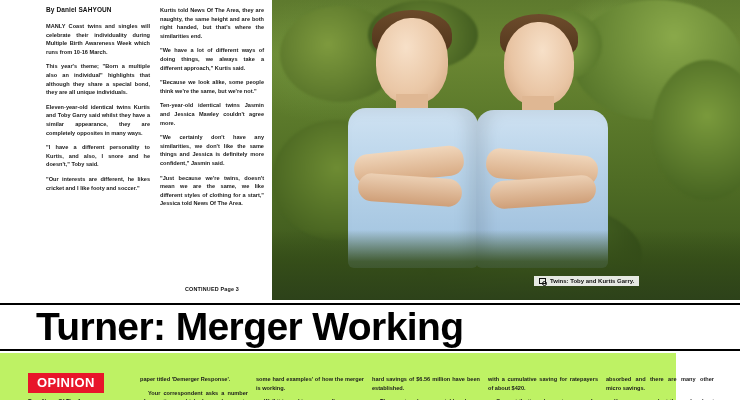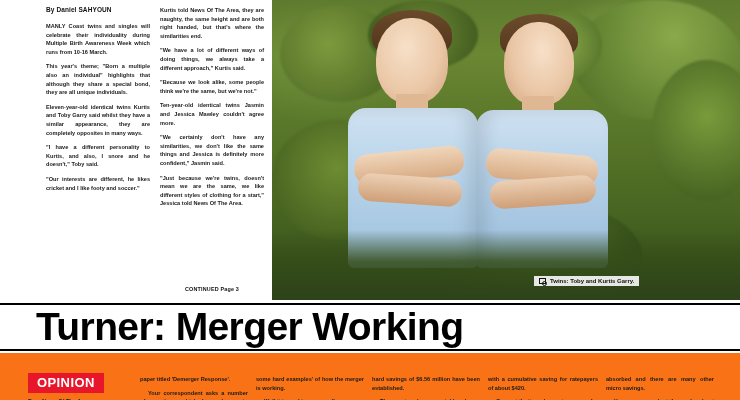--- a/index.html
+++ b/index.html
@@ -205,22 +205,22 @@
     font-weight: bold;
     letter-spacing: -0.6px;
     color: #000;
     font-family: "Liberation Sans", sans-serif;
   }
 
   
   .bottom {
     position: absolute;
     left: 0; top: 353px;
-    width: 740px; height: 47px;
-    background: #f97316;
+    width: 676px; height: 47px;
+    background: #bef264;
   }
   .opinion-badge {
     position: absolute;
     left: 28px; top: 20px;
     background: #e8162a;
     color: #fff;
     font-size: 13px;
     font-weight: bold;
     letter-spacing: 0.4px;
     padding: 2px 9px 3px 9px;

